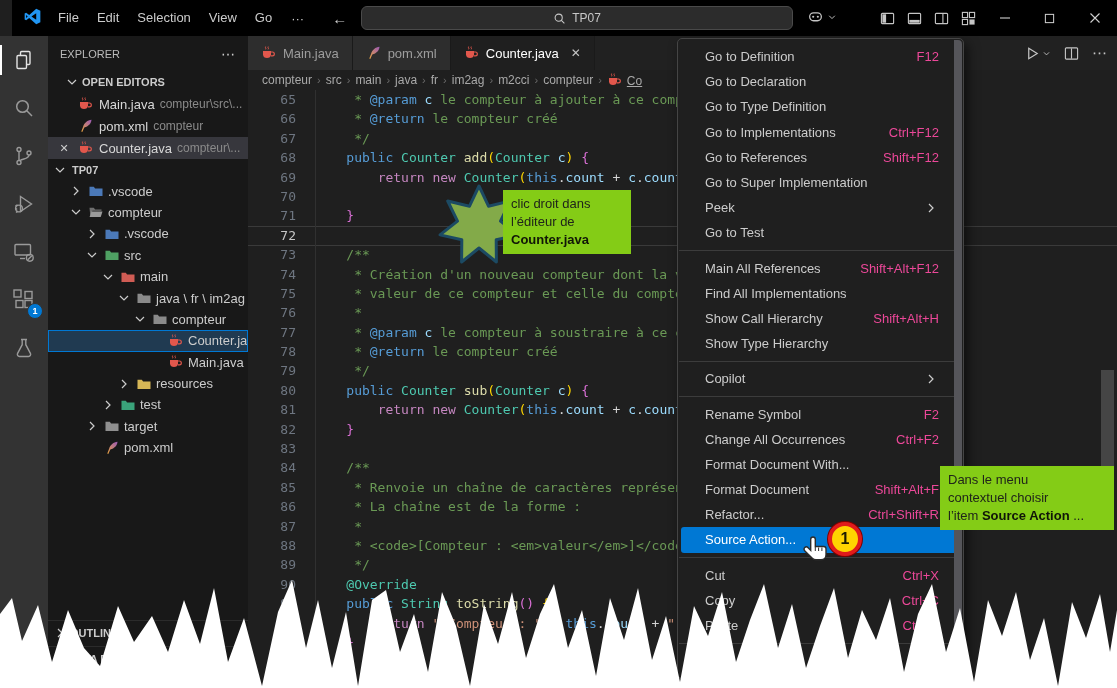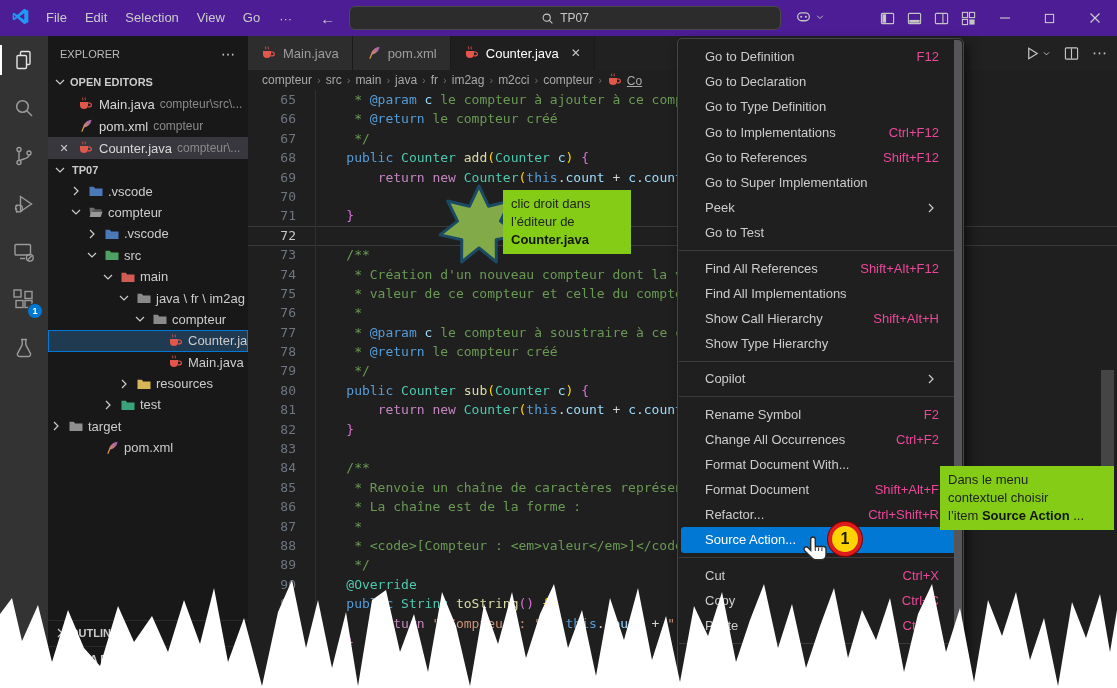--- a/index.html
+++ b/index.html
@@ -1,21 +1,21 @@
 <!DOCTYPE html>
 <html><head>
 <meta charset="utf-8">
 <style>
   html,body{margin:0;padding:0;background:#ffffff;}
   .app{position:relative;width:1117px;height:688px;overflow:hidden;background:#1f1f1f;
        font-family:"Liberation Sans",sans-serif;-webkit-user-select:none;}
   .ic{display:inline-block;vertical-align:middle;flex:none;}
 
   
-  .titlebar{position:absolute;left:0;top:0;right:0;height:36px;background:#4c1d95;
+  .titlebar{position:absolute;left:12px;top:0;right:0;height:36px;background:#000000;
             display:flex;align-items:center;color:#cccccc;font-size:13px;z-index:3;}
   .vslogo{margin:0 8px 0 12px;}
   .tb-menu{padding:0 9px;line-height:36px;cursor:default;}
   .tb-more{padding:0 10px;color:#cccccc;}
   .nav-arrows{display:flex;gap:14px;margin-left:18px;font-size:15px;}
   .nav-back{color:#d0d0d0;} .nav-fwd{color:#8a8a8a;}
   .searchbox{position:absolute;left:349px;top:6px;width:430px;height:22px;background:#2c2c2c;
              border:1px solid #4a4a4a;border-radius:6px;display:flex;align-items:center;
              justify-content:center;color:#c8c8c8;font-size:12px;gap:6px;}
   .copilot{position:absolute;left:795px;top:8px;display:flex;align-items:center;gap:3px;color:#c5c5c5;}
@@ -31,21 +31,21 @@
   .ab-item.active::before{content:'';position:absolute;left:0;top:9px;bottom:9px;width:2px;background:#ffffff;}
   .ab-badge{position:absolute;right:5px;bottom:5px;min-width:14px;height:14px;border-radius:8px;
             background:#0078d4;color:#fff;font-size:9px;font-weight:bold;display:flex;
             align-items:center;justify-content:center;border:1px solid #333;}
 
   
   .sidebar{width:200px;background:#181818;color:#cccccc;position:relative;flex:none;font-size:13px;}
   .sb-header{height:35px;display:flex;align-items:center;padding:0 12px;color:#bbbbbb;font-size:11px;}
   .sb-header .dots{margin-left:auto;letter-spacing:1px;color:#cccccc;font-size:14px;}
   .sect-row{height:22px;display:flex;align-items:center;font-size:11px;font-weight:bold;
-            color:#cccccc;padding-left:4px;gap:2px;}
+            color:#cccccc;padding-left:16px;gap:2px;}
   .oe-row{height:22px;display:flex;align-items:center;padding-left:30px;gap:5px;position:relative;white-space:nowrap;overflow:hidden;}
   .oe-row.active{background:#37373d;}
   .oe-close{position:absolute;left:8px;width:16px;color:#cccccc;font-size:11px;text-align:center;}
   .oe-label{color:#d8d8d8;}
   .oe-detail{color:#8a8a8a;font-size:12px;overflow:hidden;text-overflow:ellipsis;}
   .tree-row{height:21.4px;display:flex;align-items:center;gap:4px;white-space:nowrap;position:relative;}
   .tree-row.selected{background:#203a51;outline:1px solid #0078d4;outline-offset:-1px;}
   .tree-row.rootrow{font-weight:bold;font-size:11px;}
   .chev-spacer{width:16px;flex:none;}
   .side-bottom-row{position:absolute;left:0;right:0;height:24px;border-top:1px solid #2b2b2b;
@@ -396,21 +396,21 @@
           </div>
           <div class="tree-row" style="padding-left:52px">
             <svg class="ic" width="16" height="16" viewBox="0 0 16 16">
               <path d="M6 4l4 4-4 4" fill="none" stroke="#cccccc" stroke-width="1.2"></path>
             </svg>
             <svg class="ic" width="16" height="16" viewBox="0 0 16 16">
               <path d="M1.5 3.8h4.3l1.3 1.6h7.4v7.6H1.5z" fill="#3aa37a"></path>
             </svg>
             <span>test</span>
           </div>
-          <div class="tree-row" style="">
+          <div class="tree-row" style="padding-left:36px">
             <svg class="ic" width="16" height="16" viewBox="0 0 16 16">
               <path d="M6 4l4 4-4 4" fill="none" stroke="#cccccc" stroke-width="1.2"></path>
             </svg>
             <svg class="ic" width="16" height="16" viewBox="0 0 16 16">
               <path d="M1.5 3.8h4.3l1.3 1.6h7.4v7.6H1.5z" fill="#8f8f8f"></path>
             </svg>
             <span>target</span>
           </div>
           <div class="tree-row" style="padding-left:36px">
             <span class="chev-spacer"></span>
@@ -610,21 +610,21 @@
        <span class="sub"><svg class="ic" width="16" height="16" viewBox="0 0 16 16">
               <path d="M6 4l4 4-4 4" fill="none" stroke="#cccccc" stroke-width="1.2"></path>
             </svg></span>
      </div>
         <div class="mi">
        <span>Go to Test</span>
 
      </div>
         <div class="msep"></div>
         <div class="mi">
-       <span>Find All References</span>
+       <span>Main All References</span>
        <span class="sc">Shift+Alt+F12</span>
 
      </div>
         <div class="mi">
        <span>Find All Implementations</span>
 
      </div>
         <div class="mi">
        <span>Show Call Hierarchy</span>
        <span class="sc">Shift+Alt+H</span>

